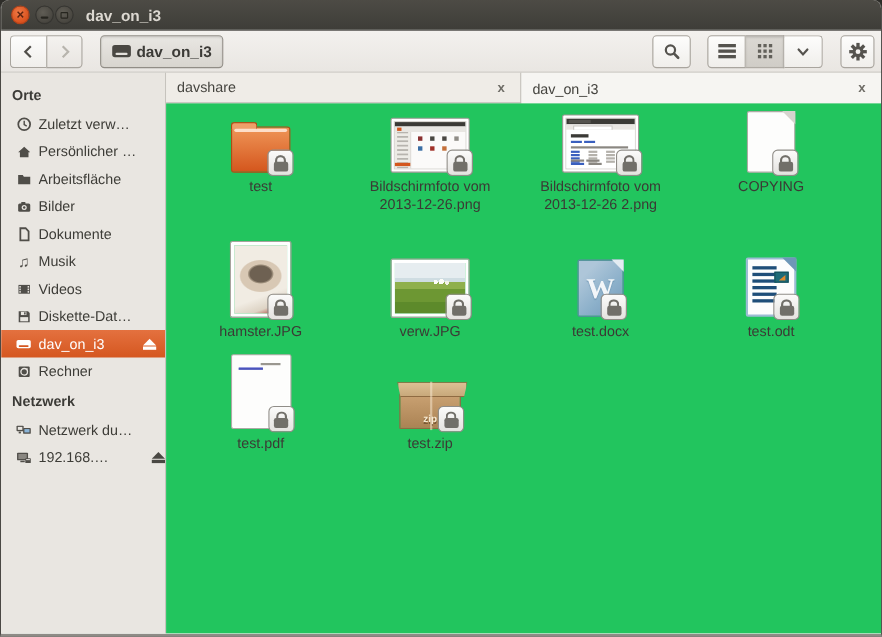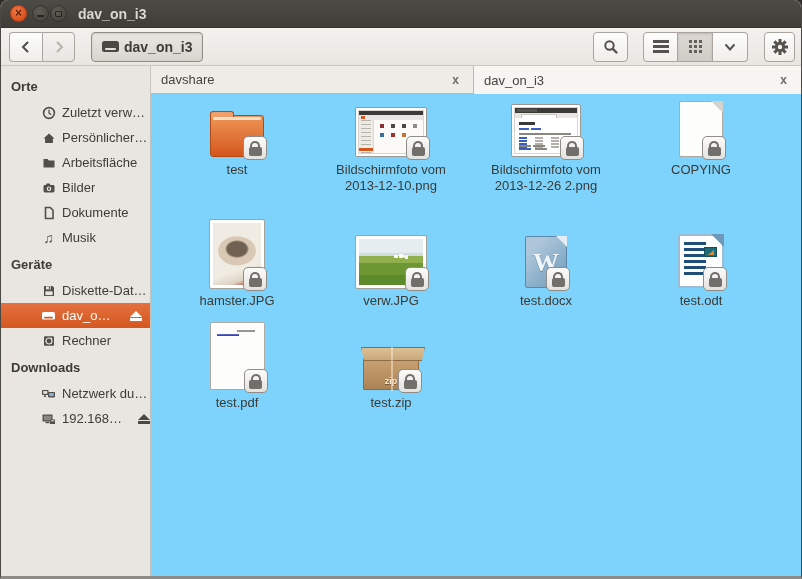--- a/index.html
+++ b/index.html
@@ -37,42 +37,42 @@
   .viewgroup .seg.active { background:linear-gradient(#dbd8d3,#d0cdc7); box-shadow:inset 0 1px 2px rgba(0,0,0,.15); }
   .gearbtn { position:absolute; left:763px; width:31px; }
   .icon-list { width:16px; height:2.5px; background:#55534e; box-shadow:0 5px 0 #55534e, 0 10px 0 #55534e; margin-bottom:10px; }
   .icon-grid { width:3px; height:3px; background:#63615b; margin-left:-10px; margin-top:-10px;
     box-shadow:5px 0 0 #63615b,10px 0 0 #63615b, 0 5px 0 #63615b,5px 5px 0 #63615b,10px 5px 0 #63615b, 0 10px 0 #63615b,5px 10px 0 #63615b,10px 10px 0 #63615b; }
 
   
   .main { flex:1; display:flex; min-height:0; }
   .sidebar { width:150px; flex:0 0 150px; background:#e9e6e1; border-right:1px solid #c6c3bd; padding-top:6px; overflow:hidden; font-size:13px; color:#3d3c37; }
   .side-header { font-weight:bold; padding:7px 10px 6px 10px; color:#3c3b37; }
-  .side-item { height:25px; display:flex; align-items:center; padding-left:40px; gap:6px; white-space:nowrap; cursor:default; }
+  .side-item { height:25px; display:flex; align-items:center; padding-left:13px; gap:6px; white-space:nowrap; cursor:default; }
   .side-item .si { width:15px; height:15px; flex:0 0 15px; display:flex; align-items:center; justify-content:center; }
   .side-item.selected { background:linear-gradient(#e4713f,#d55720); color:#ffffff; padding-right:8px; }
   .side-item.selected .lbl { color:#fff; }
   .side-item .lbl { overflow:hidden; text-overflow:ellipsis; }
   .spacer { flex:1; }
   .eject { display:flex; flex-direction:column; align-items:center; margin-left:4px; }
   .eject .tri { width:0; height:0; border-left:6px solid transparent; border-right:6px solid transparent; border-bottom:6px solid #4a4843; }
   .eject .bar { width:12px; height:2.5px; background:#4a4843; margin-top:1.5px; }
   .eject.white .tri { border-bottom-color:#fff; } .eject.white .bar { background:#fff; }
   .music-glyph { font-size:14px; color:#504e49; line-height:1; }
 
   
   .content { flex:1; display:flex; flex-direction:column; background:#f6f5f2; min-width:0; }
   .tabbar { height:28px; flex:0 0 28px; display:flex; background:#e6e3de; }
   .tab { display:flex; align-items:center; font-size:13px; color:#45443f; padding:0 10px; }
   .tab .tlabel { flex:1; }
   .tab .tclose { color:#6e6c66; font-size:12px; font-weight:bold; padding:2px 4px; cursor:default; }
   .tab.inactive { width:323px; background:#efece7; border-right:1px solid #bcb9b3; border-bottom:1px solid #bcb9b3; }
   .tab.active { flex:1; background:#f6f5f2; border-bottom:none; }
 
-  .files { position:relative; flex:1; background:#7dd3fc; }
+  .files { position:relative; flex:1; background:#22c55e; }
   .cell { position:absolute; width:140px; display:flex; flex-direction:column; align-items:center; }
   .r1 { top:6px; } .r2 { top:124px; } .r3 { top:226px; }
   .c1 { left:16px; } .c2 { left:170px; } .c3 { left:325px; } .c4 { left:480px; }
   .iconzone { display:flex; align-items:flex-end; justify-content:center; position:relative; }
   .r1 .iconzone { height:57px; } .r2 .iconzone, .r3 .iconzone { height:70px; }
   .fname { margin-top:5px; font-size:13px; line-height:16px; color:#3b3a35; text-align:center; max-width:138px; word-wrap:break-word; }
 
   .iconbox { position:relative; }
   
   .lock { position:absolute; right:-3px; bottom:-3px; width:24px; height:24px; background:linear-gradient(#fbfbfa,#e4e2df); border:1px solid #908d88; border-radius:5px; display:flex; flex-direction:column; align-items:center; justify-content:center; z-index:3; }
@@ -267,22 +267,35 @@
             <svg width="14" height="14" viewBox="0 0 14 14">
               <path d="M3.5 1.5h4.8l2.7 2.8v8.2H3.5z" fill="none" stroke="#504e49" stroke-width="1.6"></path>
             </svg>
           </span>
         <span class="lbl">Dokumente</span>
       </div>
       <div class="side-item">
         <span class="si music-glyph">♫</span>
         <span class="lbl">Musik</span>
       </div>
-
-      <div class="side-header">Geräte</div>
+      <div class="side-item">
+        <span class="si">
+            <svg width="14" height="14" viewBox="0 0 14 14">
+              <rect x="1.8" y="3" width="10.4" height="8" fill="#504e49"></rect>
+              <rect x="2.6" y="4" width="1.3" height="1.5" fill="#e9e6e1"></rect>
+              <rect x="2.6" y="6.3" width="1.3" height="1.5" fill="#e9e6e1"></rect>
+              <rect x="2.6" y="8.6" width="1.3" height="1.5" fill="#e9e6e1"></rect>
+              <rect x="10.1" y="4" width="1.3" height="1.5" fill="#e9e6e1"></rect>
+              <rect x="10.1" y="6.3" width="1.3" height="1.5" fill="#e9e6e1"></rect>
+              <rect x="10.1" y="8.6" width="1.3" height="1.5" fill="#e9e6e1"></rect>
+            </svg>
+          </span>
+        <span class="lbl">Videos</span>
+      </div>
+
 
       <div class="side-item">
         <span class="si">
             <svg width="14" height="14" viewBox="0 0 14 14">
               <path d="M2 2h8.5L12 3.5V12H2z" fill="#504e49"></path>
               <rect x="4" y="2.4" width="5" height="3" fill="#e9e6e1"></rect>
               <rect x="6.9" y="2.9" width="1.4" height="2" fill="#504e49"></rect>
               <rect x="3.4" y="7.3" width="7.2" height="3.8" fill="#e9e6e1"></rect>
             </svg>
           </span>
@@ -306,21 +319,21 @@
         <span class="si">
             <svg width="14" height="14" viewBox="0 0 14 14">
               <rect x="2" y="2.2" width="10" height="9.6" rx="1" fill="#504e49"></rect>
               <circle cx="7" cy="7" r="3" fill="none" stroke="#e9e6e1" stroke-width="1.2"></circle>
               <path d="M8.8 5.2L10 4" stroke="#e9e6e1" stroke-width="1.2"></path>
             </svg>
           </span>
         <span class="lbl">Rechner</span>
       </div>
 
-      <div class="side-header">Downloads</div>
+      <div class="side-header">Netzwerk</div>
 
       <div class="side-item">
         <span class="si">
             <svg width="15" height="14" viewBox="0 0 15 14">
               <rect x="1" y="3" width="6.5" height="5" rx="0.8" fill="#504e49"></rect>
               <rect x="2.2" y="4.1" width="4.1" height="2.7" fill="#e9e6e1"></rect>
               <rect x="7" y="5" width="7" height="5.4" rx="0.8" fill="#504e49"></rect>
               <rect x="8.2" y="6.1" width="4.6" height="3" fill="#8ab4d8"></rect>
               <rect x="3" y="8.4" width="2" height="1.6" fill="#504e49"></rect>
             </svg>
@@ -387,21 +400,21 @@
                       </div>
                     </div>
                   </div>
                 </div>
             <div class="lock">
                   <span class="shackle"></span>
                   <span class="body"></span>
                 </div>
               </div>
             </div>
-          <div class="fname">Bildschirmfoto vom 2013-12-10.png</div>
+          <div class="fname">Bildschirmfoto vom 2013-12-26.png</div>
         </div>
 
         <div class="cell r1 c3">
           <div class="iconzone">
               <div class="iconbox">
                 <div class="shot shot2">
               <div class="inner">
                     <div class="tbar"></div>
                     <div class="ubar"></div>
                 <div class="pg">

